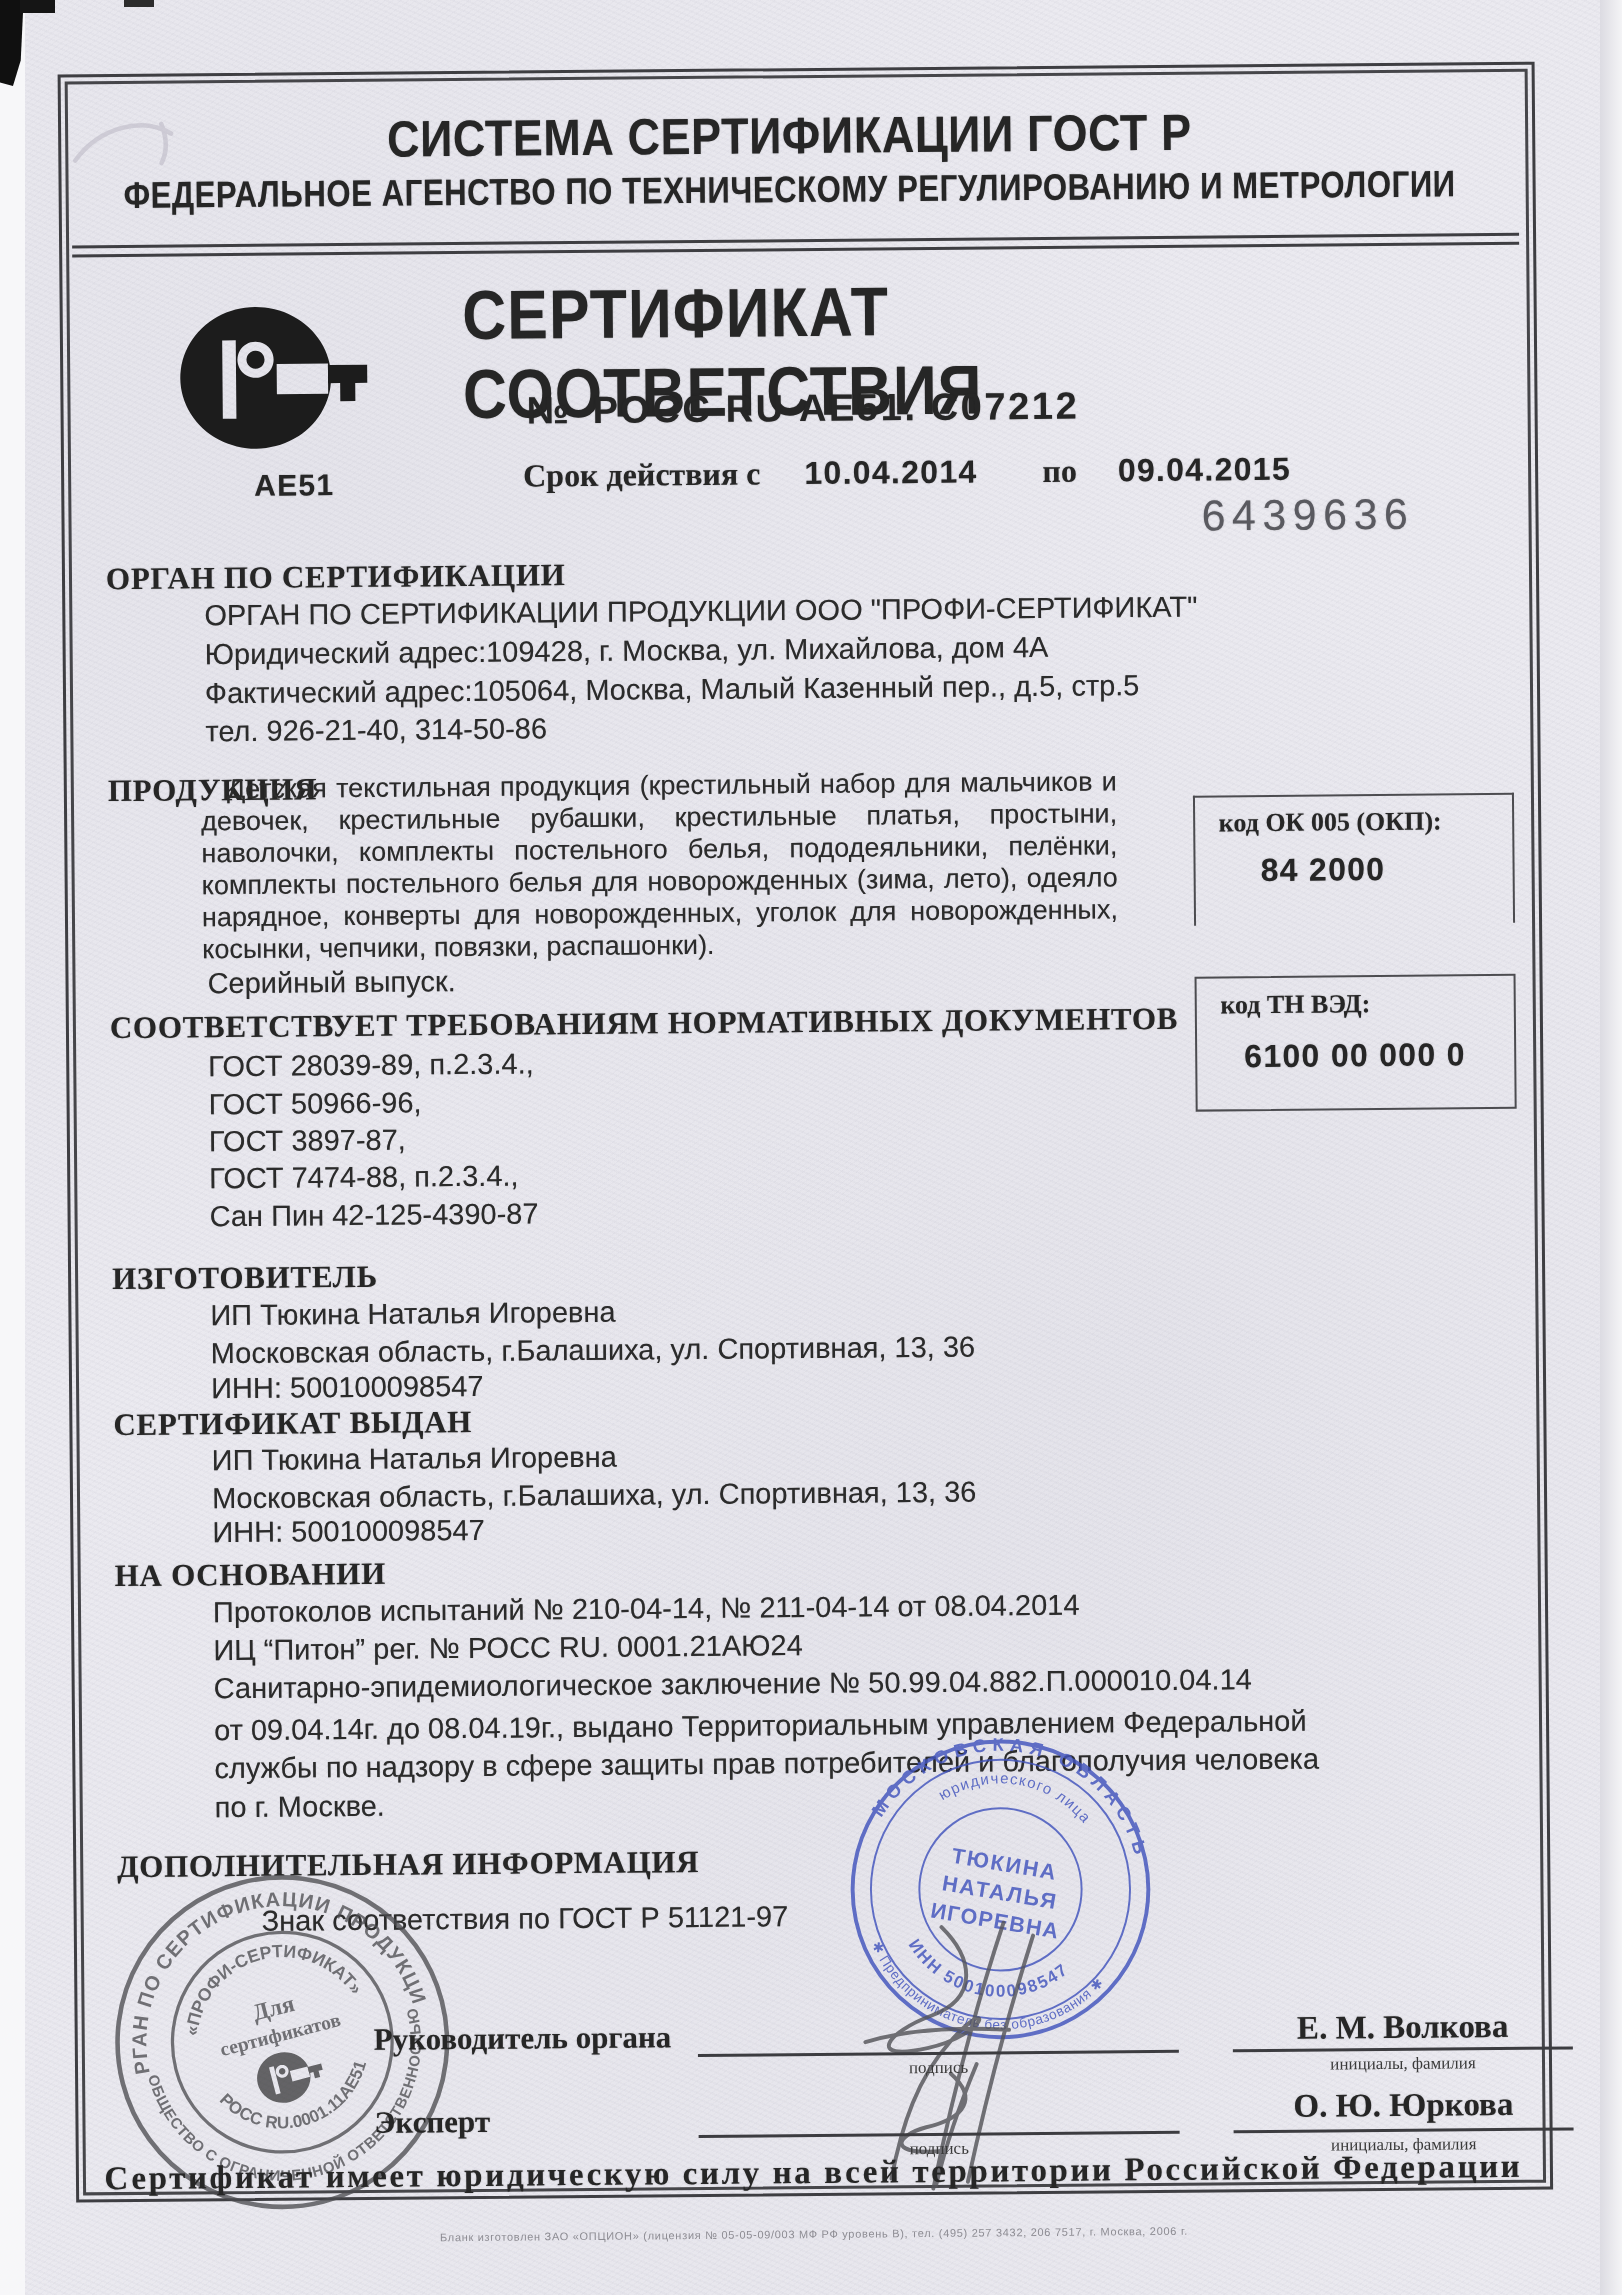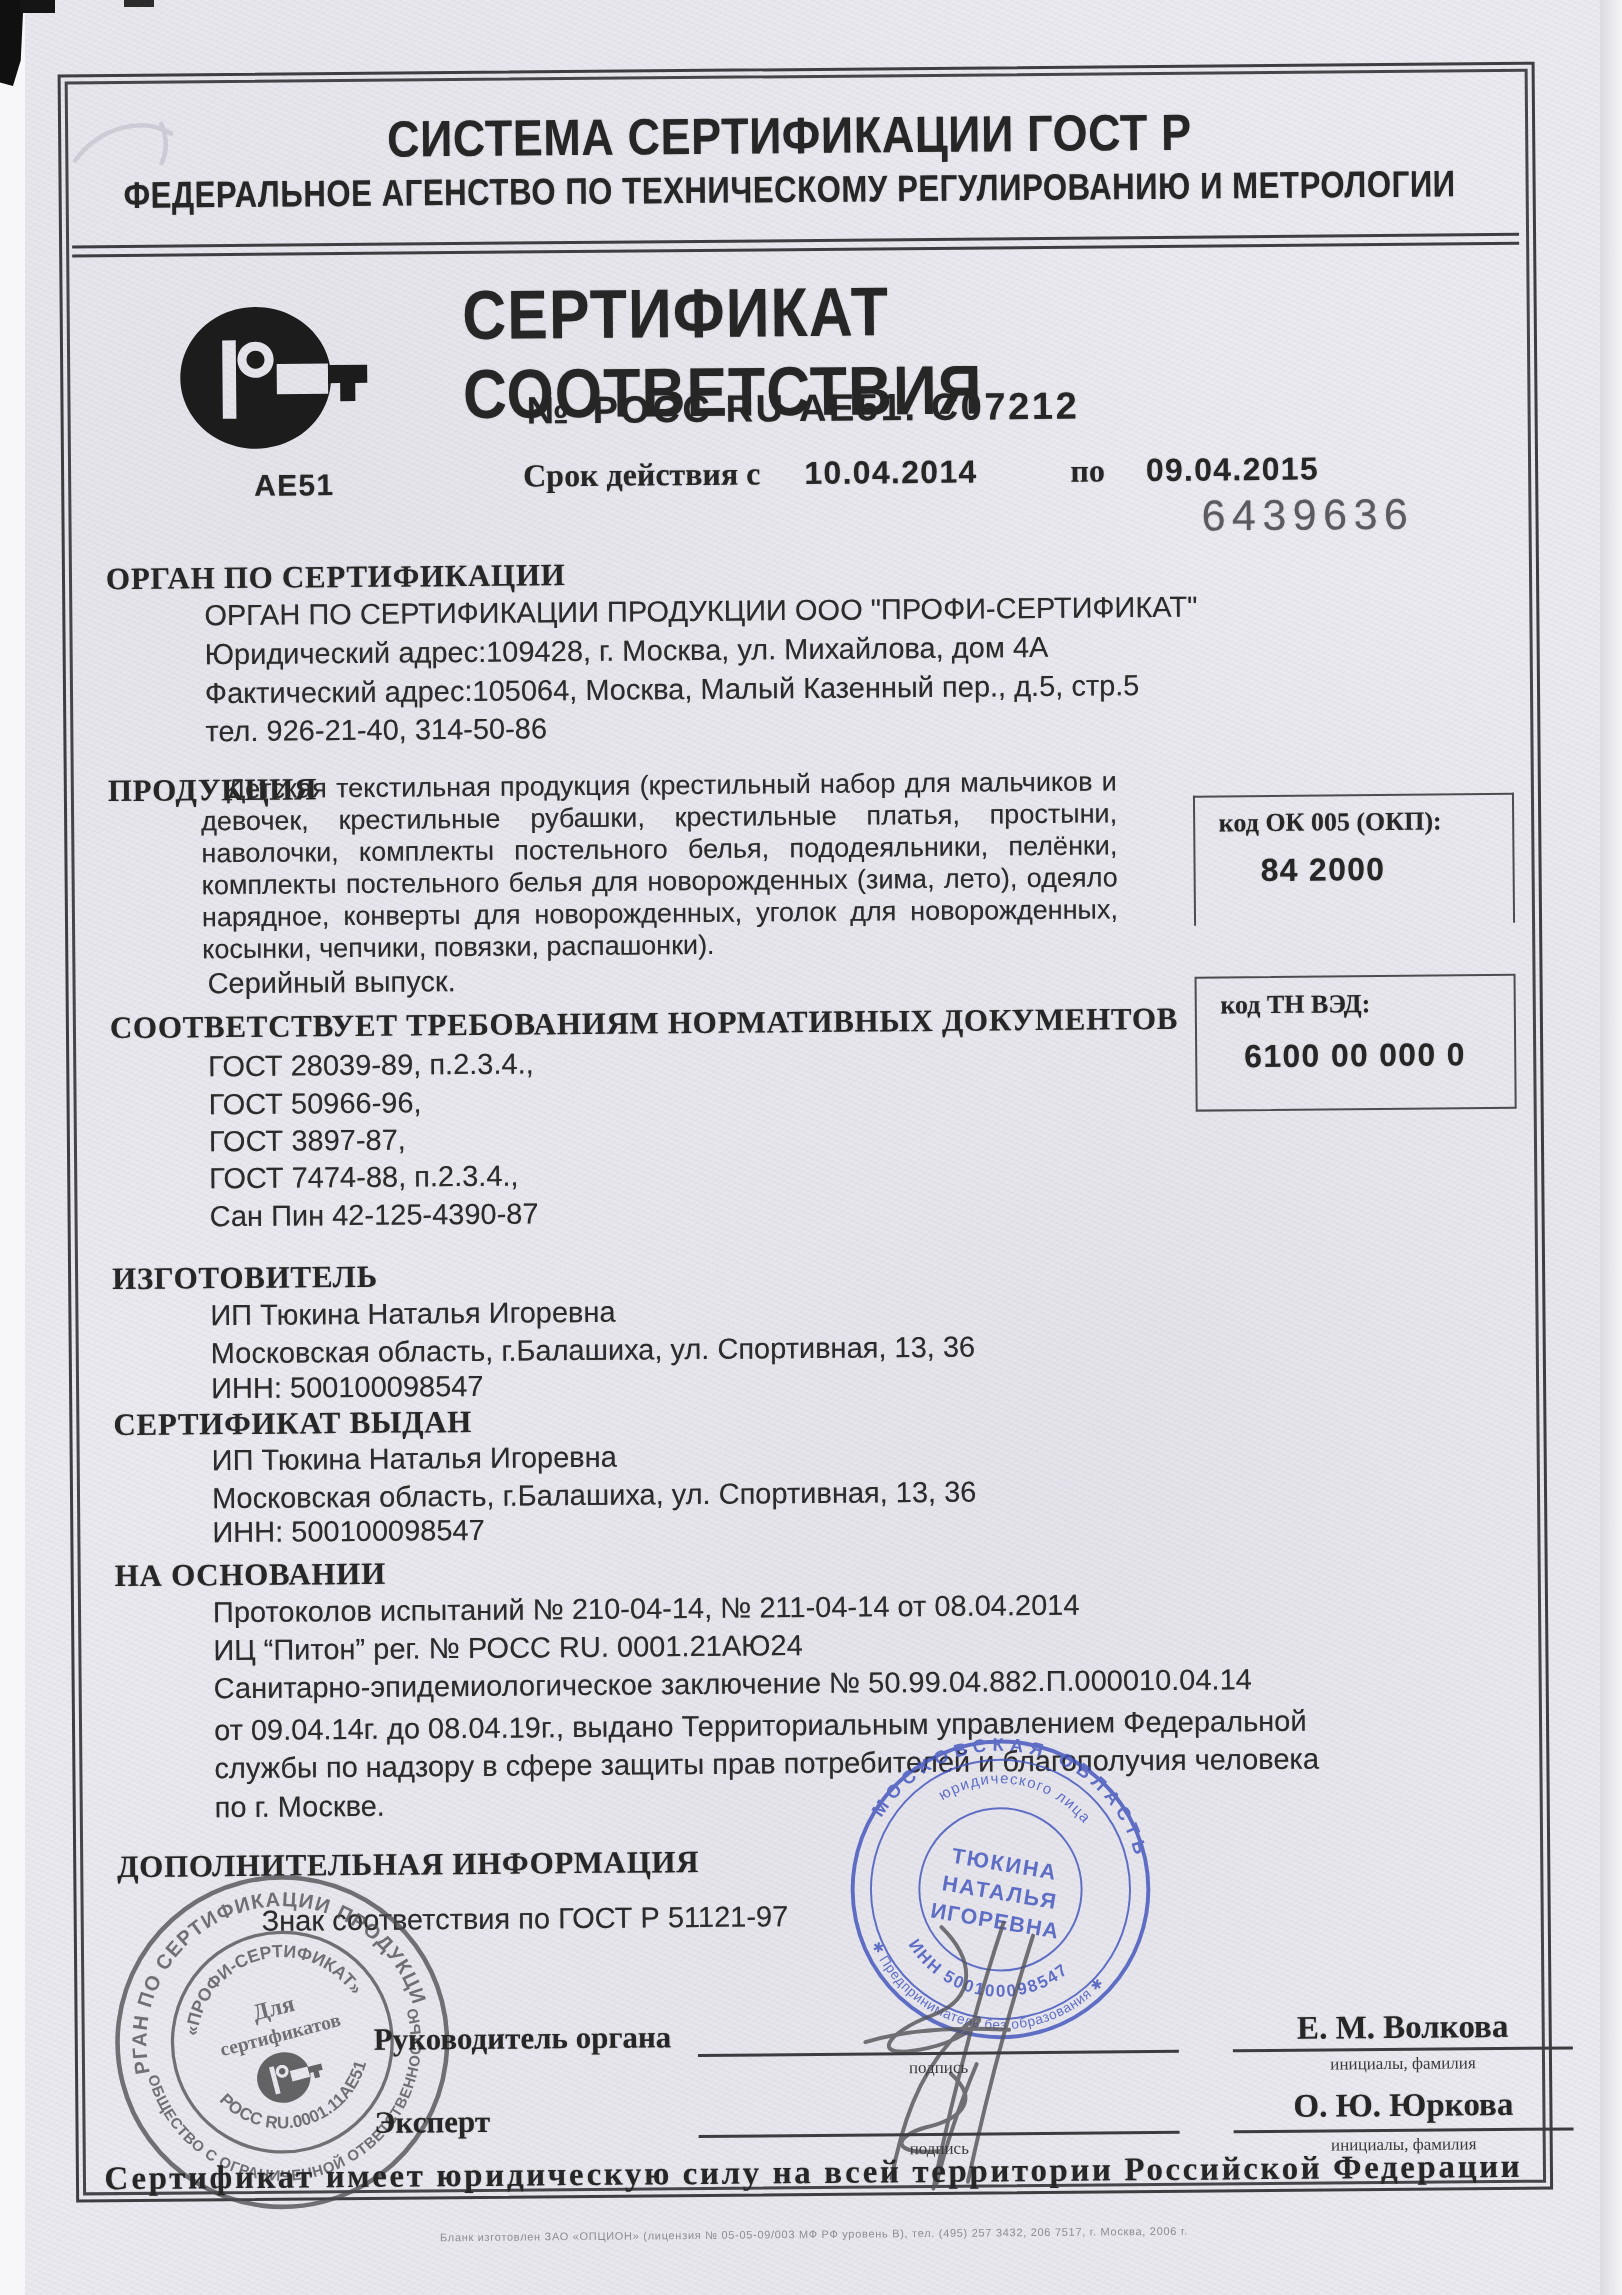--- a/index.html
+++ b/index.html
@@ -85,21 +85,21 @@
     <div class="sans ink" style="font-size:30px;font-weight:bold;letter-spacing:1.3px;margin-left:36px;">АЕ51</div>
   </div>
 
   <div class="abs" style="left:533px;top:387px;white-space:nowrap;">
     <span class="t-number ink sans">№</span>
     <span class="t-number ink sans" style="margin-left:18.3px;">РОСС  RU АЕ51. С07212</span>
   </div>
   <div class="abs" style="left:529px;top:455px;white-space:nowrap;">
     <span class="t-vlabel serif ink">Срок действия  с</span>
     <span class="t-vdate sans ink" style="margin-left:41px;">10.04.2014</span>
-    <span class="t-vlabel serif ink" style="margin-left:90px;">по</span>
+    <span class="t-vlabel serif ink" style="margin-left:62px;">по</span>
     <span class="t-vdate sans ink" style="margin-left:38px;">09.04.2015</span>
   </div>
   <div class="abs t-serial sans" style="left:1207px;top:495px;">6439636</div>
 
   <div class="abs sec-title serif ink" style="left:111px;top:555px;">ОРГАН ПО СЕРТИФИКАЦИИ</div>
   <div class="abs body-line sans" style="left:209px;top:594px;">ОРГАН ПО СЕРТИФИКАЦИИ ПРОДУКЦИИ ООО "ПРОФИ-СЕРТИФИКАТ"</div>
   <div class="abs body-line sans" style="left:209px;top:633px;">Юридический адрес:109428, г. Москва, ул. Михайлова, дом 4А</div>
   <div class="abs body-line sans" style="left:209px;top:672px;">Фактический адрес:105064, Москва, Малый Казенный пер., д.5, стр.5</div>
   <div class="abs body-line sans" style="left:209px;top:710px;">тел. 926-21-40, 314-50-86</div>
 

